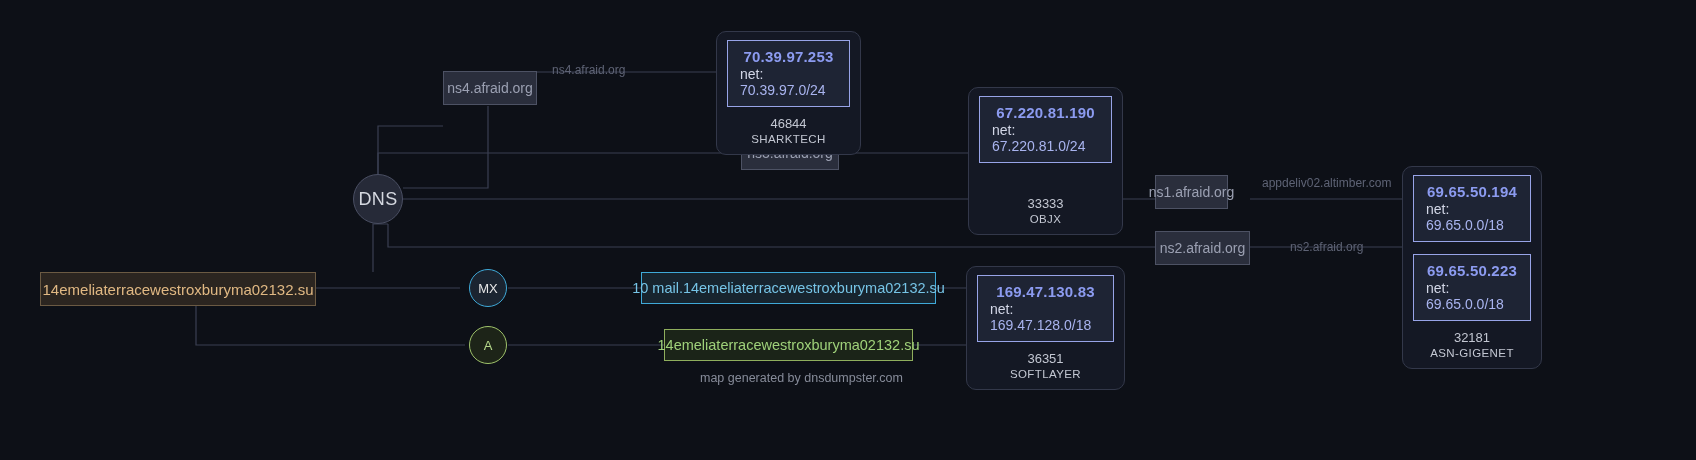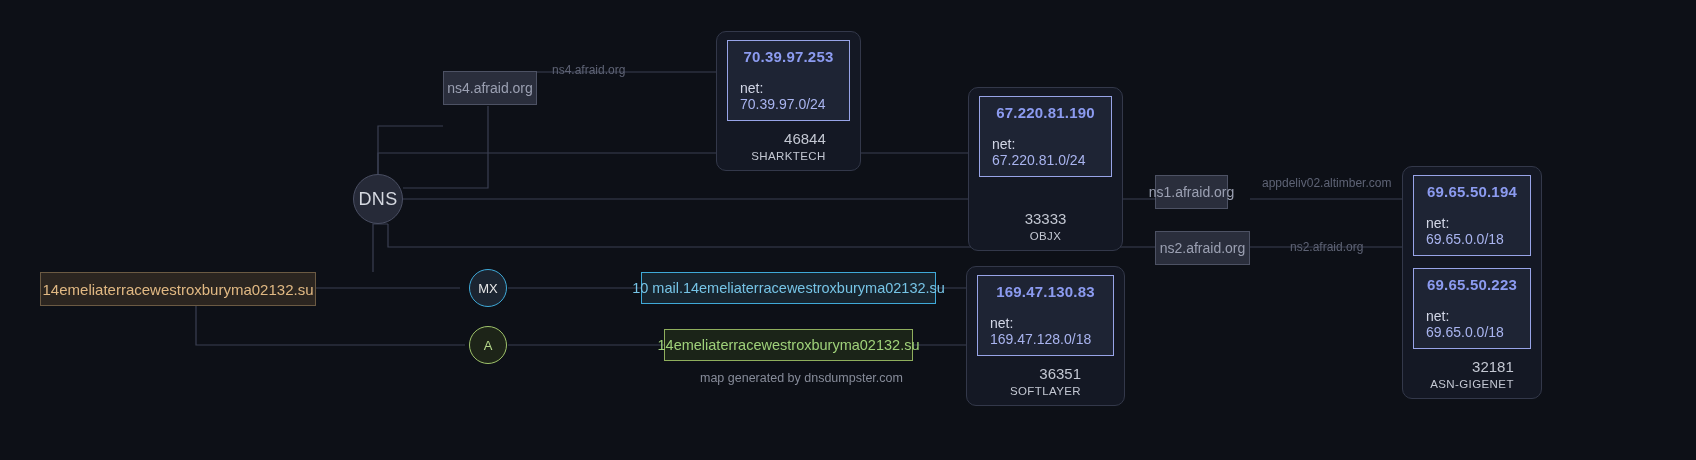--- a/index.html
+++ b/index.html
@@ -66,24 +66,24 @@
     background:#141824;border:1px solid #33384a;border-radius:10px;
     display:flex;flex-direction:column;align-items:center;
     padding:8px 10px 7px 10px;box-sizing:border-box;
   }
   .ipbox{
     background:#1e2434;border:1.5px solid #98a4e8;
     display:flex;flex-direction:column;align-items:center;justify-content:center;
     padding:7px 12px 8px 12px;box-sizing:border-box;width:100%;
   }
   .ipbox .ip{font-size:15px;font-weight:bold;color:#8c9bf0;letter-spacing:.2px;}
-  .ipbox .net{font-size:14px;color:#a9b4ef;margin-top:15px;}
+  .ipbox .net{font-size:14px;color:#a9b4ef;margin-top:1px;}
   .ipbox .net b{color:#d2d6e6;font-weight:normal;}
   .asnmeta{margin-top:9px;text-align:center;line-height:1.25;}
-  .asnmeta .num{font-size:15px;color:#c3c7d2;text-align:right;}
+  .asnmeta .num{font-size:13px;color:#c3c7d2;}
   .asnmeta .org{font-size:11.5px;color:#c3c7d2;letter-spacing:.4px;}
 
   
   .edgelbl{
     position:absolute;font-size:12px;color:#5e6375;white-space:nowrap;
   }
   
   .caption{
     position:absolute;font-size:12.5px;color:#868b99;white-space:nowrap;
   }

